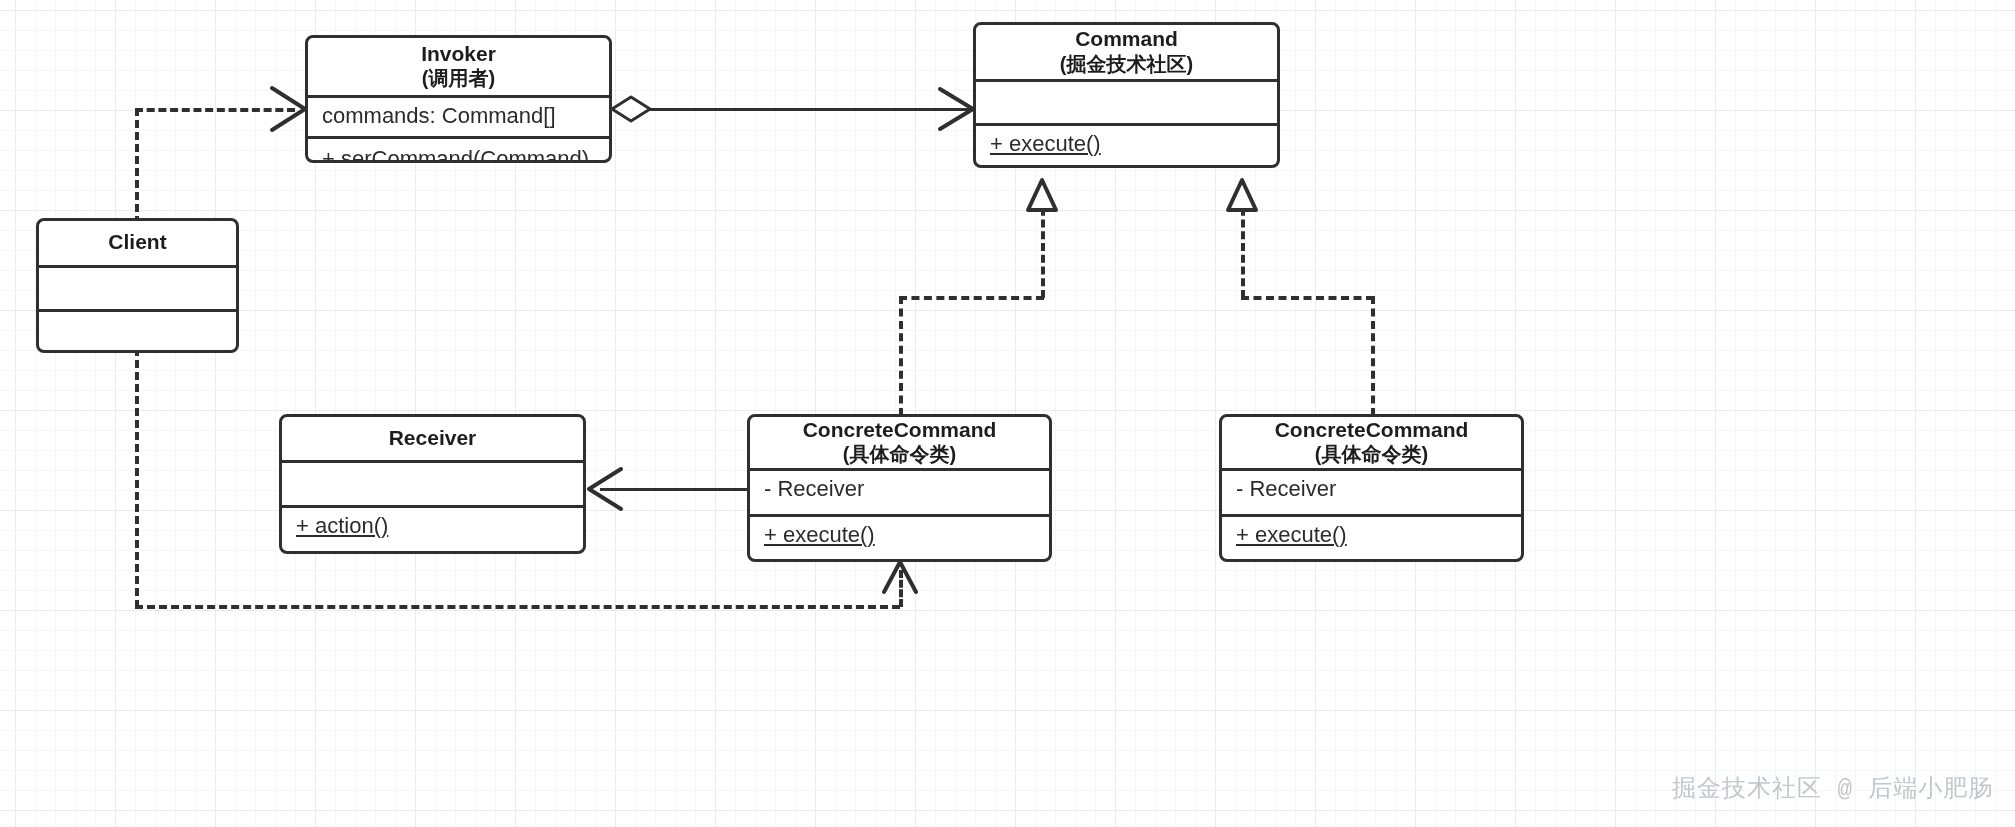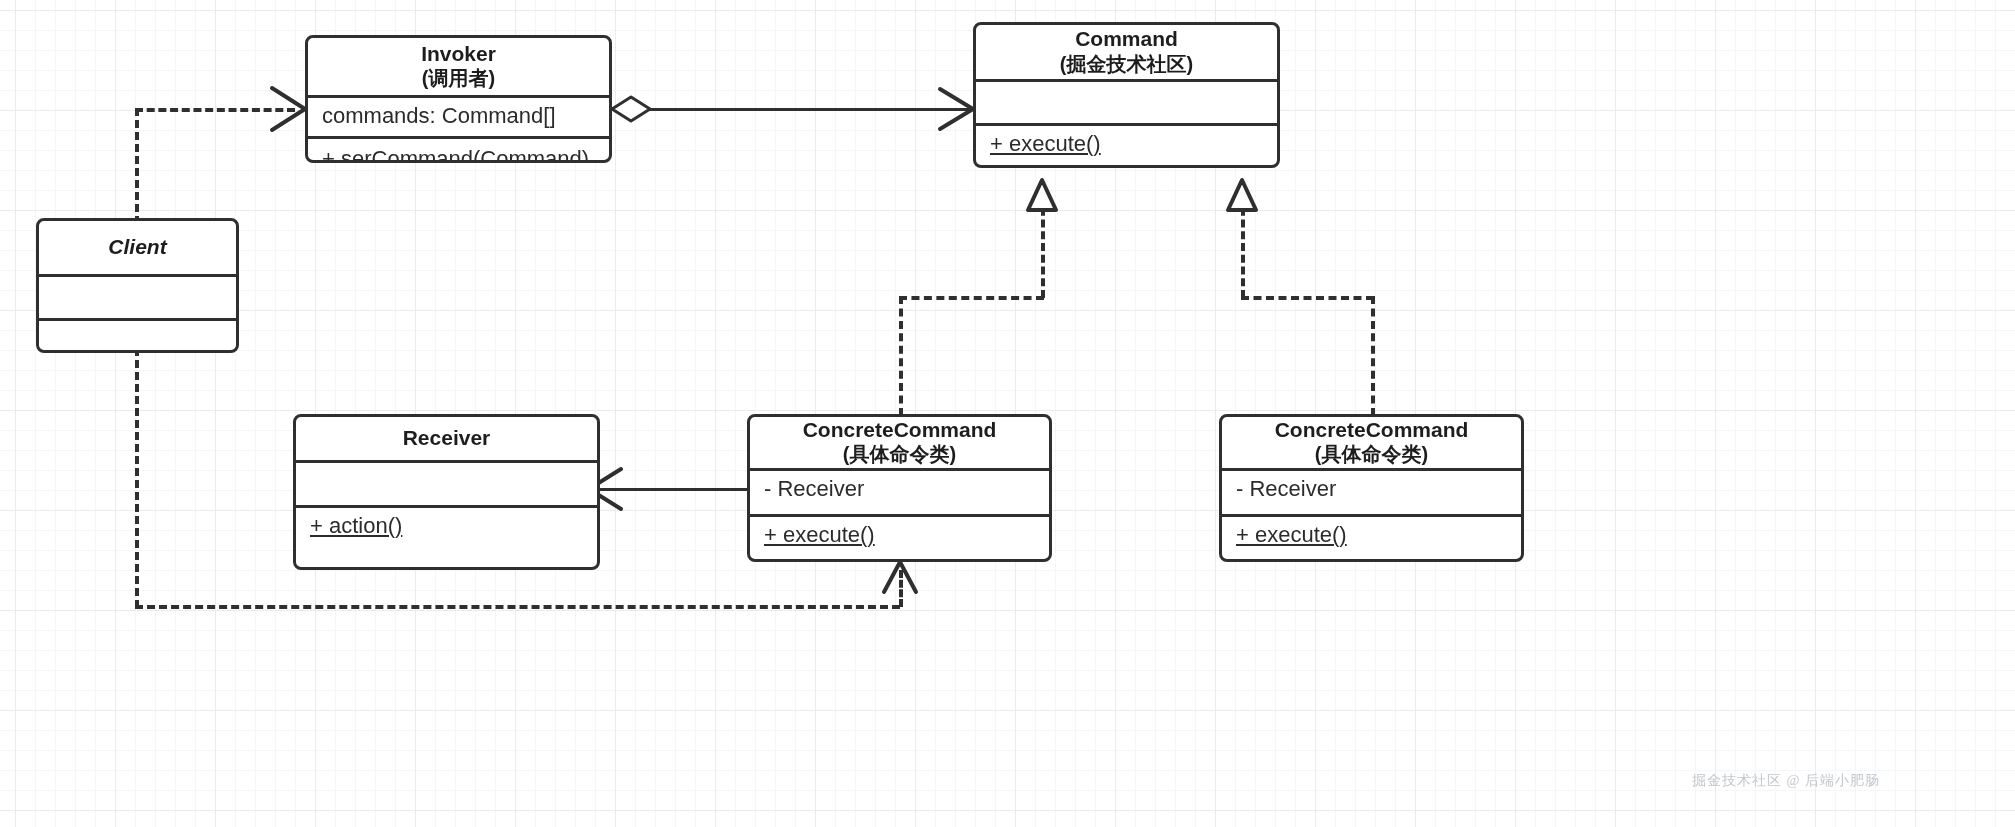--- a/index.html
+++ b/index.html
@@ -93,27 +93,26 @@
     left: 0;
     top: 0;
     width: 2015px;
     height: 827px;
     z-index: 3;
     pointer-events: none;
     overflow: visible;
   }
   .watermark {
     position: absolute;
-    font-size: 14px;
+    font-size: 24px;
     color: #c2c7cc;
     letter-spacing: 1px;
     z-index: 6;
     white-space: nowrap;
-    font-family: Liberation Serif, serif;
-    margin-left: 20px;
+    font-family: Liberation Mono, monospace;
   }
 </style>
 </head>
 <body>
 
 <div id="canvas">
 
   <div class="dash-v" style="left:135px; top:108px; height:500px;"></div>
   <div class="dash-h" style="left:135px; top:108px; width:160px;"></div>
 
@@ -184,32 +183,32 @@
     </div>
     <div class="uml-section empty" style="height:44px;">
       <div></div>
     </div>
     <div class="uml-section grow">
       <div>+ execute()</div>
     </div>
   </div>
 
   <div class="uml-box" style="left:36px; top:218px; width:203px; height:135px;">
-    <div class="uml-header" style="height:56px;font-style:italic;">
+    <div class="uml-header" style="height:47px;">
       <div>Client</div>
     </div>
     <div class="uml-section empty" style="height:43px;">
       <div></div>
     </div>
     <div class="uml-section grow empty">
       <div></div>
     </div>
   </div>
 
-  <div class="uml-box" style="left:293px; top:414px; width:307px; height:156px;">
+  <div class="uml-box" style="left:279px; top:414px; width:307px; height:140px;">
     <div class="uml-header" style="height:46px;">
       <div>Receiver</div>
     </div>
     <div class="uml-section empty" style="height:45px;">
       <div></div>
     </div>
     <div class="uml-section grow">
       <div>+ action()</div>
     </div>
   </div>

